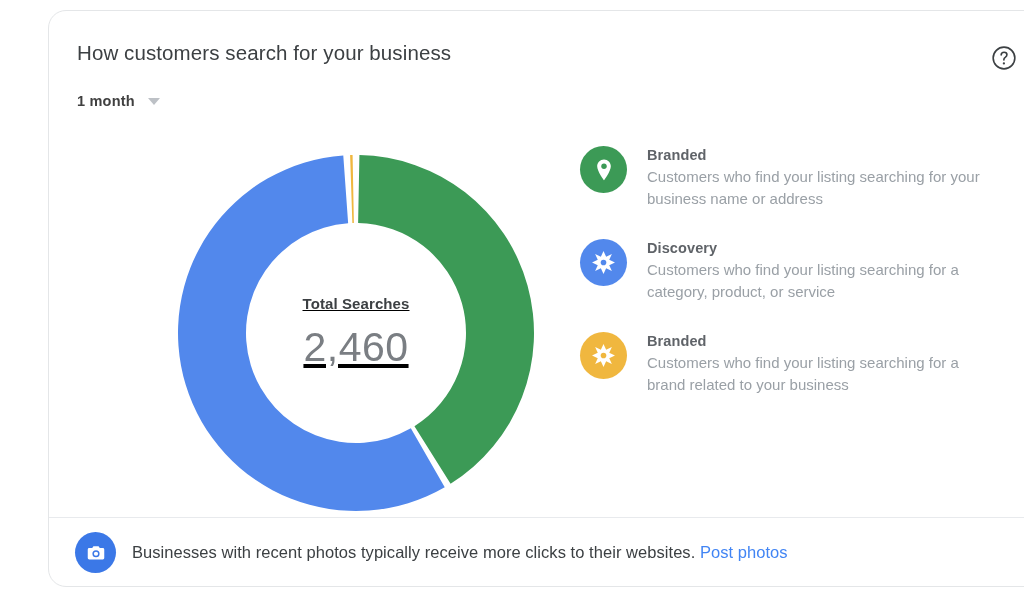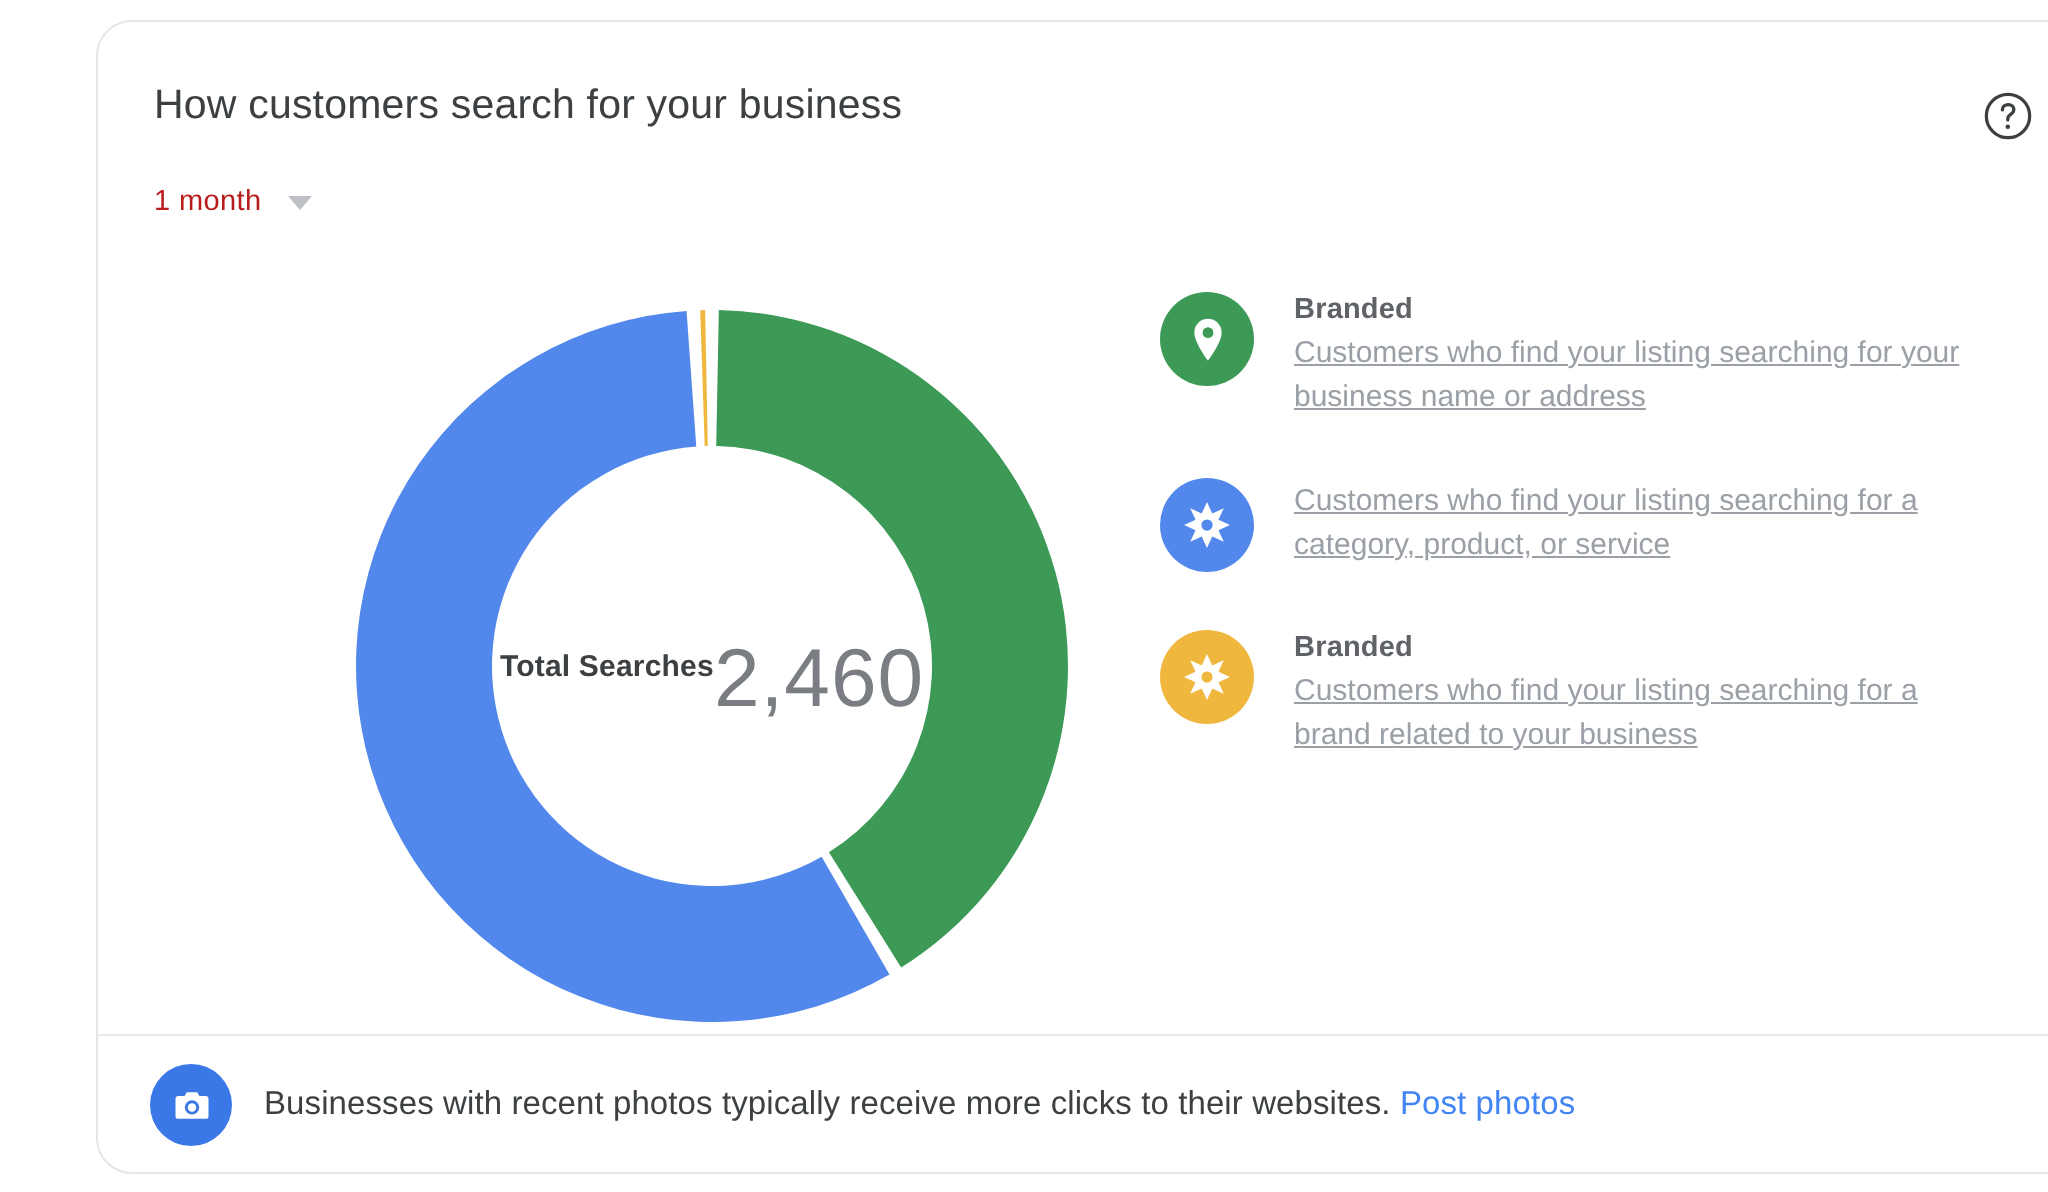--- a/index.html
+++ b/index.html
@@ -40,22 +40,22 @@
     left: 28px;
     top: 78px;
     height: 24px;
     display: flex;
     align-items: center;
     gap: 13px;
     cursor: pointer;
   }
   #range-select .label {
     font-size: 14.5px;
-    font-weight: normal;
-    color: #b91c1c;
+    font-weight: bold;
+    color: #404040;
     letter-spacing: .2px;
   }
   .caret {
     width: 0; height: 0;
     border-left: 6px solid transparent;
     border-right: 6px solid transparent;
     border-top: 7px solid #bdc1c6;
   }
 
   #help-button {
@@ -79,24 +79,25 @@
     width: 400px;
     height: 380px;
   }
   #donut-svg { display: block; }
 
   #donut-center {
     position: absolute;
     left: 0; top: 0;
     width: 400px; height: 380px;
     display: flex;
-    flex-direction: row;
+    flex-direction: column;
     align-items: center;
     justify-content: center;
     pointer-events: none;
+    text-decoration: underline;
   }
   #donut-center .total-label {
     font-size: 15px;
     font-weight: bold;
     color: #3c4043;
     letter-spacing: .1px;
   }
   #donut-center .total-value {
     margin-top: 12px;
     font-size: 41px;
@@ -132,21 +133,20 @@
     font-weight: bold;
     color: #5f6368;
     letter-spacing: .1px;
     margin-bottom: 3px;
   }
   .legend-desc {
     font-size: 15px;
     color: #9aa0a6;
     line-height: 22px;
     max-width: 340px;
-    text-decoration: underline;
   }
 
   
   #divider {
     position: absolute;
     left: 0;
     top: 506px;
     width: 998px;
     height: 1px;
     background: #e8eaed;
@@ -231,20 +231,21 @@
     </div>
 
     <div class="legend-item">
       <div class="legend-badge" style="background:#5288ec">
         <svg width="27" height="27" viewBox="0 0 24 24">
           <path d="M12 1.8l2.35 5.1 5.1-2.35-2.35 5.1 5.1 2.35-5.1 2.35 2.35 5.1-5.1-2.35L12 22.2l-2.35-5.1-5.1 2.35 2.35-5.1-5.1-2.35 5.1-2.35-2.35-5.1 5.1 2.35z" fill="#ffffff"></path>
           <circle cx="12" cy="12" r="2.5" fill="#5288ec"></circle>
         </svg>
       </div>
       <div class="legend-text">
+        <div class="legend-title">Discovery</div>
         <div class="legend-desc">Customers who find your listing searching for a category, product, or service</div>
       </div>
     </div>
 
     <div class="legend-item">
       <div class="legend-badge" style="background:#f0b73f">
         <svg width="27" height="27" viewBox="0 0 24 24">
           <path d="M12 1.8l2.35 5.1 5.1-2.35-2.35 5.1 5.1 2.35-5.1 2.35 2.35 5.1-5.1-2.35L12 22.2l-2.35-5.1-5.1 2.35 2.35-5.1-5.1-2.35 5.1-2.35-2.35-5.1 5.1 2.35z" fill="#ffffff"></path>
           <circle cx="12" cy="12" r="2.5" fill="#f0b73f"></circle>
         </svg>

